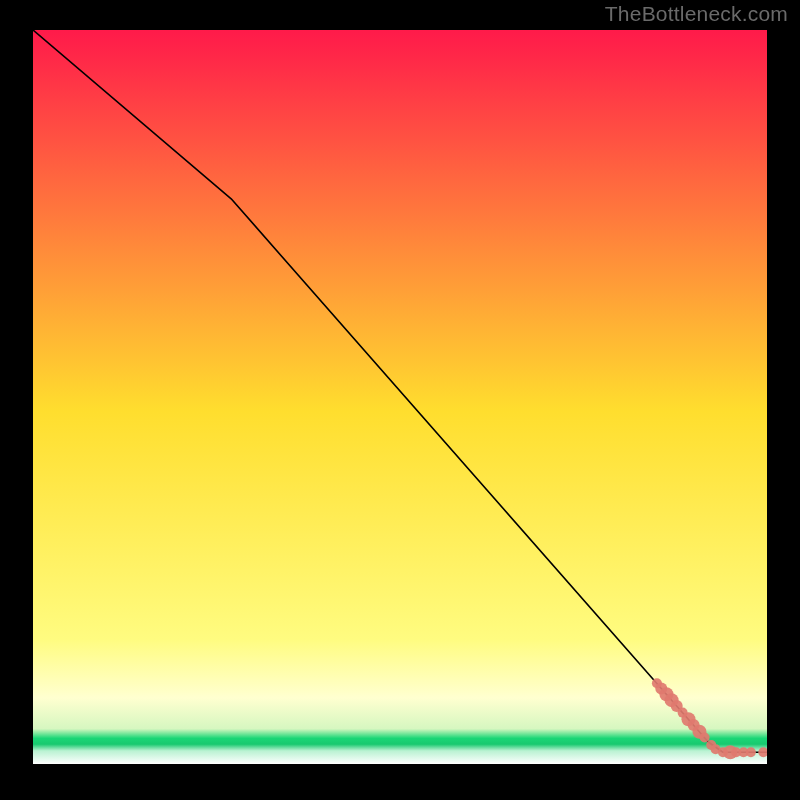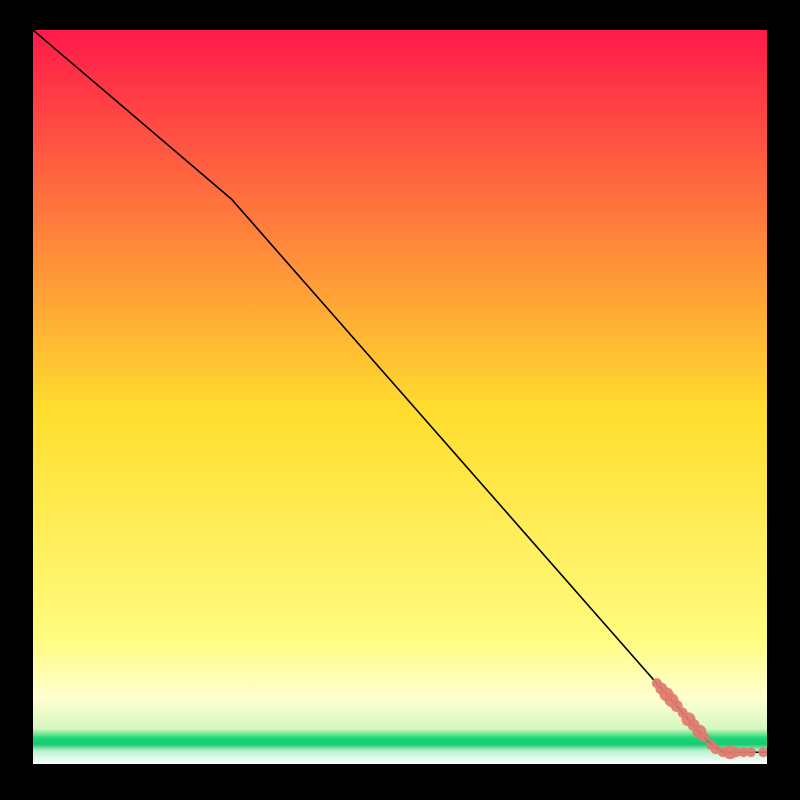--- a/index.html
+++ b/index.html
@@ -35,20 +35,21 @@
     height: 734px;
   }
   .plot-area svg {
     display: block;
   }
 </style>
 </head>
 <body>
 
 <div class="outer">
+  <div class="watermark">TheBottleneck.com</div>
 
   <div class="plot-area">
     <svg id="chart-svg" width="734" height="734" viewBox="0 0 734 734">
       <defs>
         <linearGradient id="bg-grad" x1="0" y1="0" x2="0" y2="1">
           <stop id="g-stop-0" offset="0%" stop-color="#ff1a4a"></stop>
           <stop id="g-stop-1" offset="52%" stop-color="#ffde2e"></stop>
           <stop id="g-stop-2" offset="83%" stop-color="#fffc80"></stop>
           <stop id="g-stop-3" offset="91%" stop-color="#ffffd0"></stop>
           <stop id="g-stop-4" offset="95.2%" stop-color="#d6f7c0"></stop>

